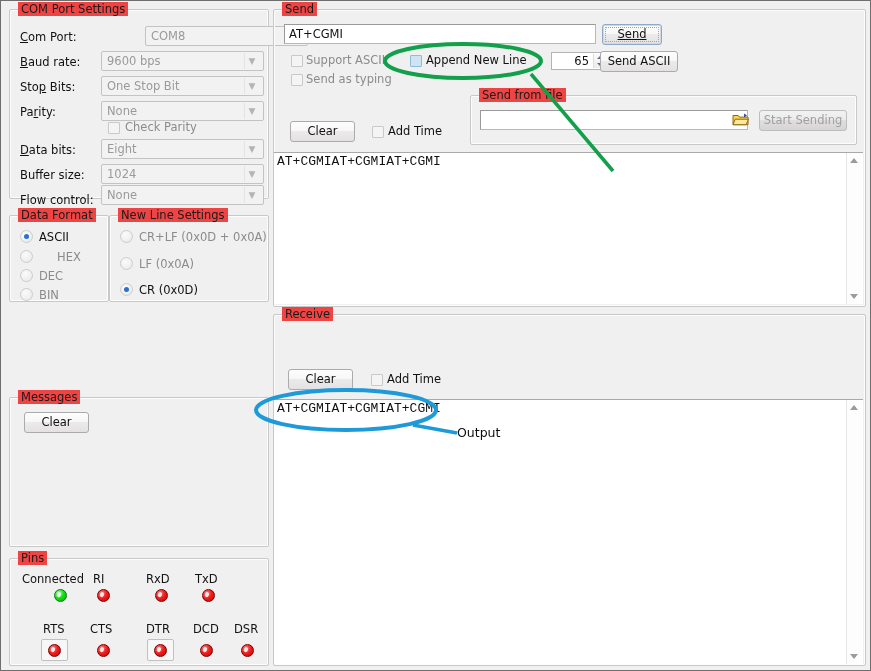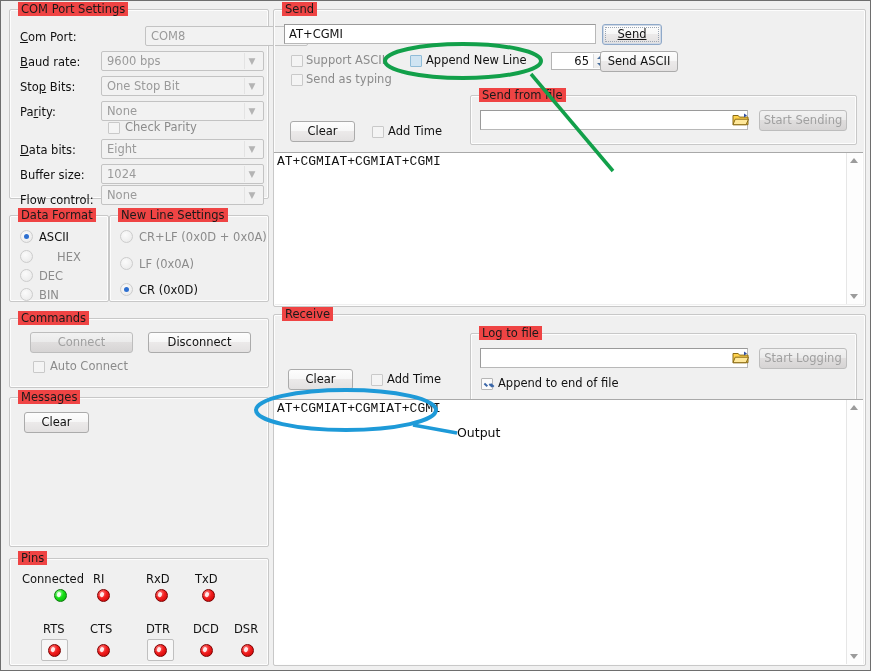--- a/index.html
+++ b/index.html
@@ -186,33 +186,20 @@
     <div class="rd" style="left:10px;top:14px;"></div>
     <span class="lbl dis" style="left:29px;top:14px;">CR+LF (0x0D + 0x0A)</span>
 
     <div class="rd" style="left:10px;top:41px;"></div>
     <span class="lbl dis" style="left:29px;top:41px;">LF (0x0A)</span>
 
     <div class="rd on" style="left:10px;top:67px;"></div>
     <span class="lbl" style="left:29px;top:67px;">CR (0x0D)</span>
   </div>
 
-  <div class="grp" style="left:8px;top:317px;width:258px;height:68px;">
-    <span class="cap">Commands</span>
-
-    <div class="btn dis" style="left:20px;top:13px;width:103px;height:21px;line-height:19px;">
-      <span>Connect</span>
-    </div>
-    <div class="btn" style="left:138px;top:13px;width:103px;height:21px;line-height:19px;">
-      <span>Disconnect</span>
-    </div>
-
-    <div class="cb" style="left:23px;top:42px;"></div>
-    <span class="lbl dis" style="left:40px;top:40px;">Auto Connect</span>
-  </div>
 
   <div class="grp" style="left:8px;top:396px;width:258px;height:148px;">
     <span class="cap">Messages</span>
 
     <div class="btn" style="left:14px;top:14px;width:65px;height:21px;line-height:19px;">
       <span>Clear</span>
     </div>
 
   </div>
 
@@ -317,38 +304,20 @@
 
   <div class="grp" style="left:272px;top:313px;width:591px;height:350px;">
     <span class="cap">Receive</span>
 
     <div class="btn" style="left:14px;top:54px;width:65px;height:21px;line-height:19px;">
       <span>Clear</span>
     </div>
     <div class="cb" style="left:97px;top:59px;"></div>
     <span class="lbl" style="left:113px;top:57px;">Add Time</span>
 
-    <div class="grp" style="left:196px;top:18px;width:385px;height:70px;">
-      <span class="cap">Log to file</span>
-      <div class="tbox" style="left:9px;top:14px;width:268px;height:20px;">
-        <span></span>
-      </div>
-      <div class="folder" style="left:261px;top:16px;">
-        <svg width="18" height="15" viewBox="0 0 18 15">
-          <path d="M1 3.5h5.2l1.3 1.6H16v7.6H1z" fill="#ffd24d" stroke="#8a6b16" stroke-width="1"></path>
-          <path d="M3.2 7.2h13.3l-2.4 5.5H1z" fill="#ffe89a" stroke="#8a6b16" stroke-width="1"></path>
-          <path d="M12 1.6l3 1.9-3 1.9z" fill="#2e4fa3"></path>
-        </svg>
-      </div>
-      <div class="btn dis" style="left:288px;top:14px;width:88px;height:21px;line-height:19px;">
-        <span>Start Logging</span>
-      </div>
-      <div class="cb on" style="left:10px;top:44px;"></div>
-      <span class="lbl" style="left:27px;top:42px;">Append to end of file</span>
-    </div>
 
     <div class="area" style="left:0px;top:84px;width:589px;height:265px;border-left:none;border-right:none;border-bottom:none;">
       <div class="content">AT+CGMIAT+CGMIAT+CGMI</div>
       <div class="sbar" style="right:1px;">
         <span class="ar u"></span>
         <span class="ar d"></span>
       </div>
     </div>
   </div>
 

